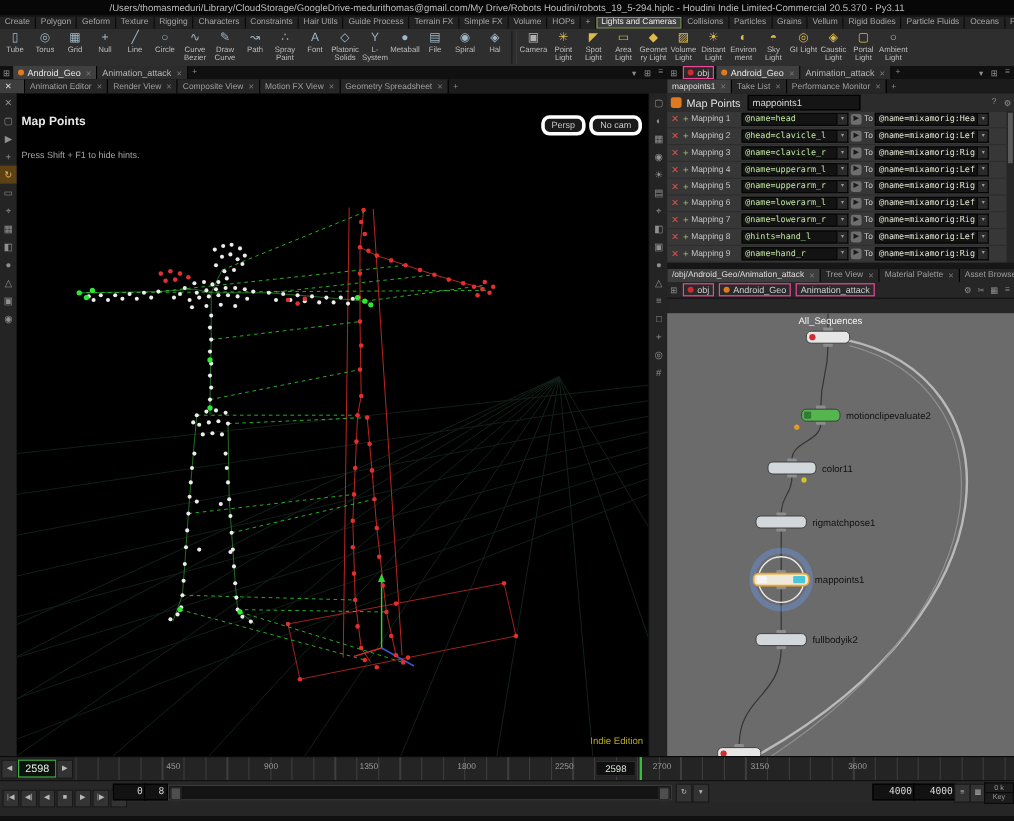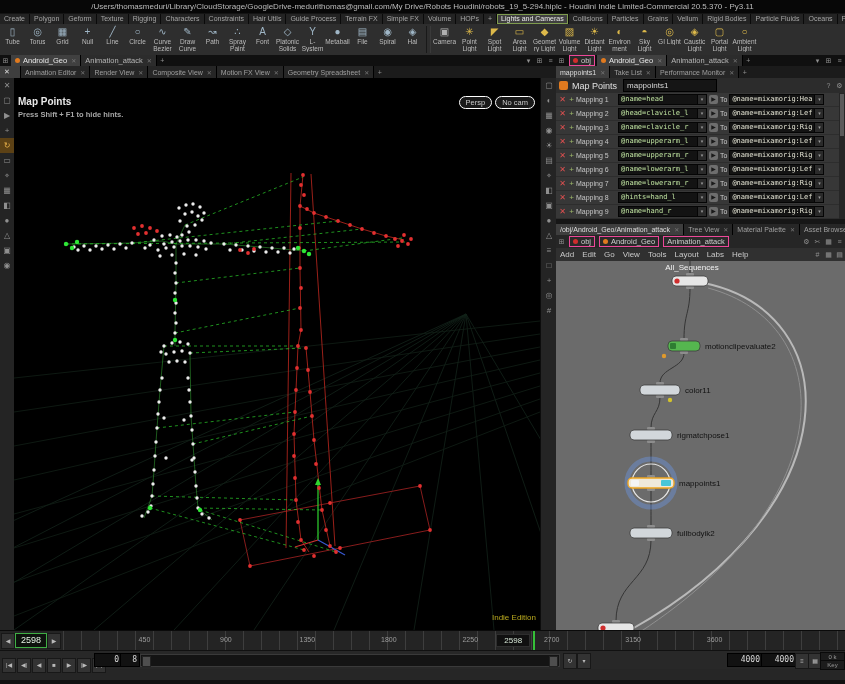--- a/index.html
+++ b/index.html
@@ -34,26 +34,26 @@
   .spacer{flex:1;}
   .objchip{display:flex;align-items:center;font-size:7.5px;color:#cfcfcf;background:#2a2a2a;border:1px solid #ec4899;padding:0 3px;height:9px;margin:0 2px;}
   
   #leftStrip{left:0;top:78px;width:14px;height:552px;background:#242424;border-right:1px solid #0c0c0c;}
   #rightStrip{left:540px;top:78px;width:16px;height:552px;background:#242424;border-left:1px solid #0c0c0c;}
   .vicon{width:100%;height:15px;font-size:8px;line-height:15px;text-align:center;color:#8f8f8f;}
   .vicon.active{background:#5c4115;color:#e8b14a;}
   #vp{left:14px;top:78px;width:526px;height:552px;background:#000;}
   #vpHint{position:absolute;left:4px;top:18px;width:150px;}
   .hintTitle{font-size:10px;font-weight:bold;color:#e8e8e8;}
-  .hintSub{font-size:7.5px;color:#a8a8a8;margin-top:3px;font-weight:bold;}
+  .hintSub{font-size:7.5px;color:#a8a8a8;margin-top:18px;}
   .opt{display:flex;align-items:center;margin-top:5px;font-size:8px;color:#d2d2d2;}
   .optdot{width:6px;height:6px;border-radius:50%;border:1px solid #8a8a8a;margin-right:4px;flex:none;}
   .optdot.sel{background:#efefef;border-color:#efefef;}
   #camChips{position:absolute;right:5px;top:18px;display:flex;gap:3px;}
-  .chip{font-size:7.5px;color:#c8c8c8;border:1px solid #ffffff;border-radius:7px;background:rgba(30,30,30,.85);padding:1px 6px;white-space:nowrap;}
+  .chip{font-size:7.5px;color:#c8c8c8;border:3px solid #ffffff;border-radius:7px;background:rgba(30,30,30,.85);padding:1px 6px;white-space:nowrap;}
   #indie{position:absolute;right:4px;bottom:8px;font-size:8px;color:#b9a91e;}
   
   #pHead{left:556px;top:78px;width:289px;height:15px;background:#2c2c2c;display:flex;align-items:center;border-bottom:1px solid #1d1d1d;}
   .phicon{width:9px;height:9px;background:#e07a1f;border-radius:2px;margin:0 4px 0 3px;flex:none;}
   .phtitle{font-size:9px;color:#e0e0e0;white-space:nowrap;}
   .phname{background:#151515;border:1px solid #000;color:#d8d8d8;font-size:8px;padding:0 3px;height:11px;line-height:11px;width:86px;margin-left:6px;white-space:nowrap;}
   #mapList{left:556px;top:93px;width:283px;height:126px;background:#373737;overflow:hidden;}
   .maprow{height:13px;display:flex;align-items:center;border-bottom:1px solid #2d2d2d;padding-left:2px;}
   .mx{color:#e05050;font-size:8px;width:9px;text-align:center;flex:none;}
   .mplus{color:#9fba6a;font-size:8px;width:9px;text-align:center;flex:none;}
@@ -774,34 +774,20 @@
       </div>
       <div class="objchip">
         <div class="tlab">Animation_attack</div>
       </div>
       <div class="spacer"></div>
       <div class="rowicon">⚙</div>
       <div class="rowicon">✂</div>
       <div class="rowicon">▦</div>
       <div class="rowicon">≡</div>
     </div>
-  <div id="netMenu" class="abs">
-      <div class="menuitem">Add</div>
-      <div class="menuitem">Edit</div>
-      <div class="menuitem">Go</div>
-      <div class="menuitem">View</div>
-      <div class="menuitem">Tools</div>
-      <div class="menuitem">Layout</div>
-      <div class="menuitem">Labs</div>
-      <div class="menuitem">Help</div>
-      <div class="spacer"></div>
-      <div class="rowicon">#</div>
-      <div class="rowicon">▦</div>
-      <div class="rowicon">▤</div>
-    </div>
   <div id="netCanvas" class="abs"><svg width="289" height="369">
         <path d="M148,22 C292,52 296,244 76,368" stroke="#b9b9b9" stroke-width="2" fill="none"></path>
         <path d="M152,27 C284,62 288,238 84,371" stroke="#8f8f8f" stroke-width="1" fill="none"></path>
         <line x1="134" y1="0" x2="134" y2="13" stroke="#353535" stroke-width="1"></line>
         <path d="M134,27 C134,52.5 128,52.5 128,78" stroke="#353535" stroke-width="1" fill="none"></path>
         <path d="M128,92 C128,107 104,107 104,122" stroke="#353535" stroke-width="1" fill="none"></path>
         <path d="M104,136 C104,151.5 95,151.5 95,167" stroke="#353535" stroke-width="1" fill="none"></path>
         <path d="M95,181 C95,198 95,198 95,215" stroke="#353535" stroke-width="1" fill="none"></path>
         <path d="M95,229 C95,247 95,247 95,265" stroke="#353535" stroke-width="1" fill="none"></path>
         <path d="M95,279 C95,319.5 60,319.5 60,360" stroke="#353535" stroke-width="1" fill="none"></path>

